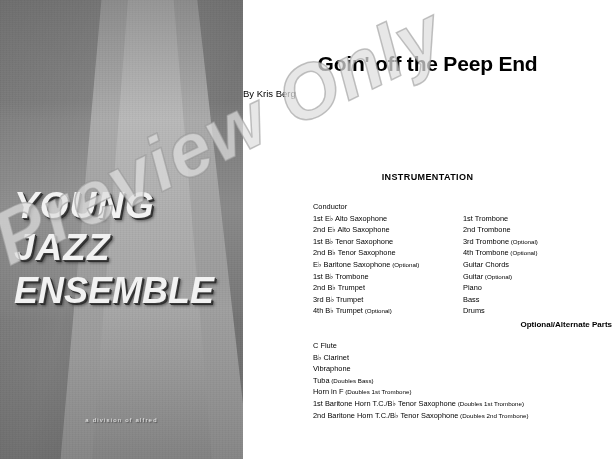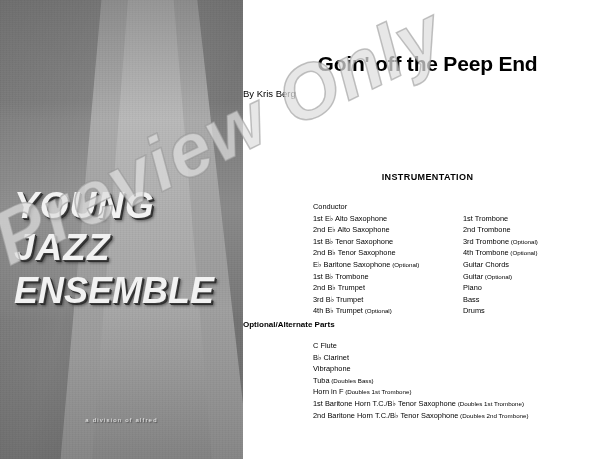--- a/index.html
+++ b/index.html
@@ -192,21 +192,21 @@
   }
   .instr-item .opt {
     font-size: 6.2px;
   }
 
   .alt-heading {
     position: absolute;
     left: 0;
     top: 320px;
     width: 369px;
-    text-align: left;
+    text-align: right;
     font-size: 8px;
     font-weight: bold;
     color: #000000;
   }
   .alt-list {
     position: absolute;
     left: 70px;
     top: 340px;
     width: 300px;
   }

